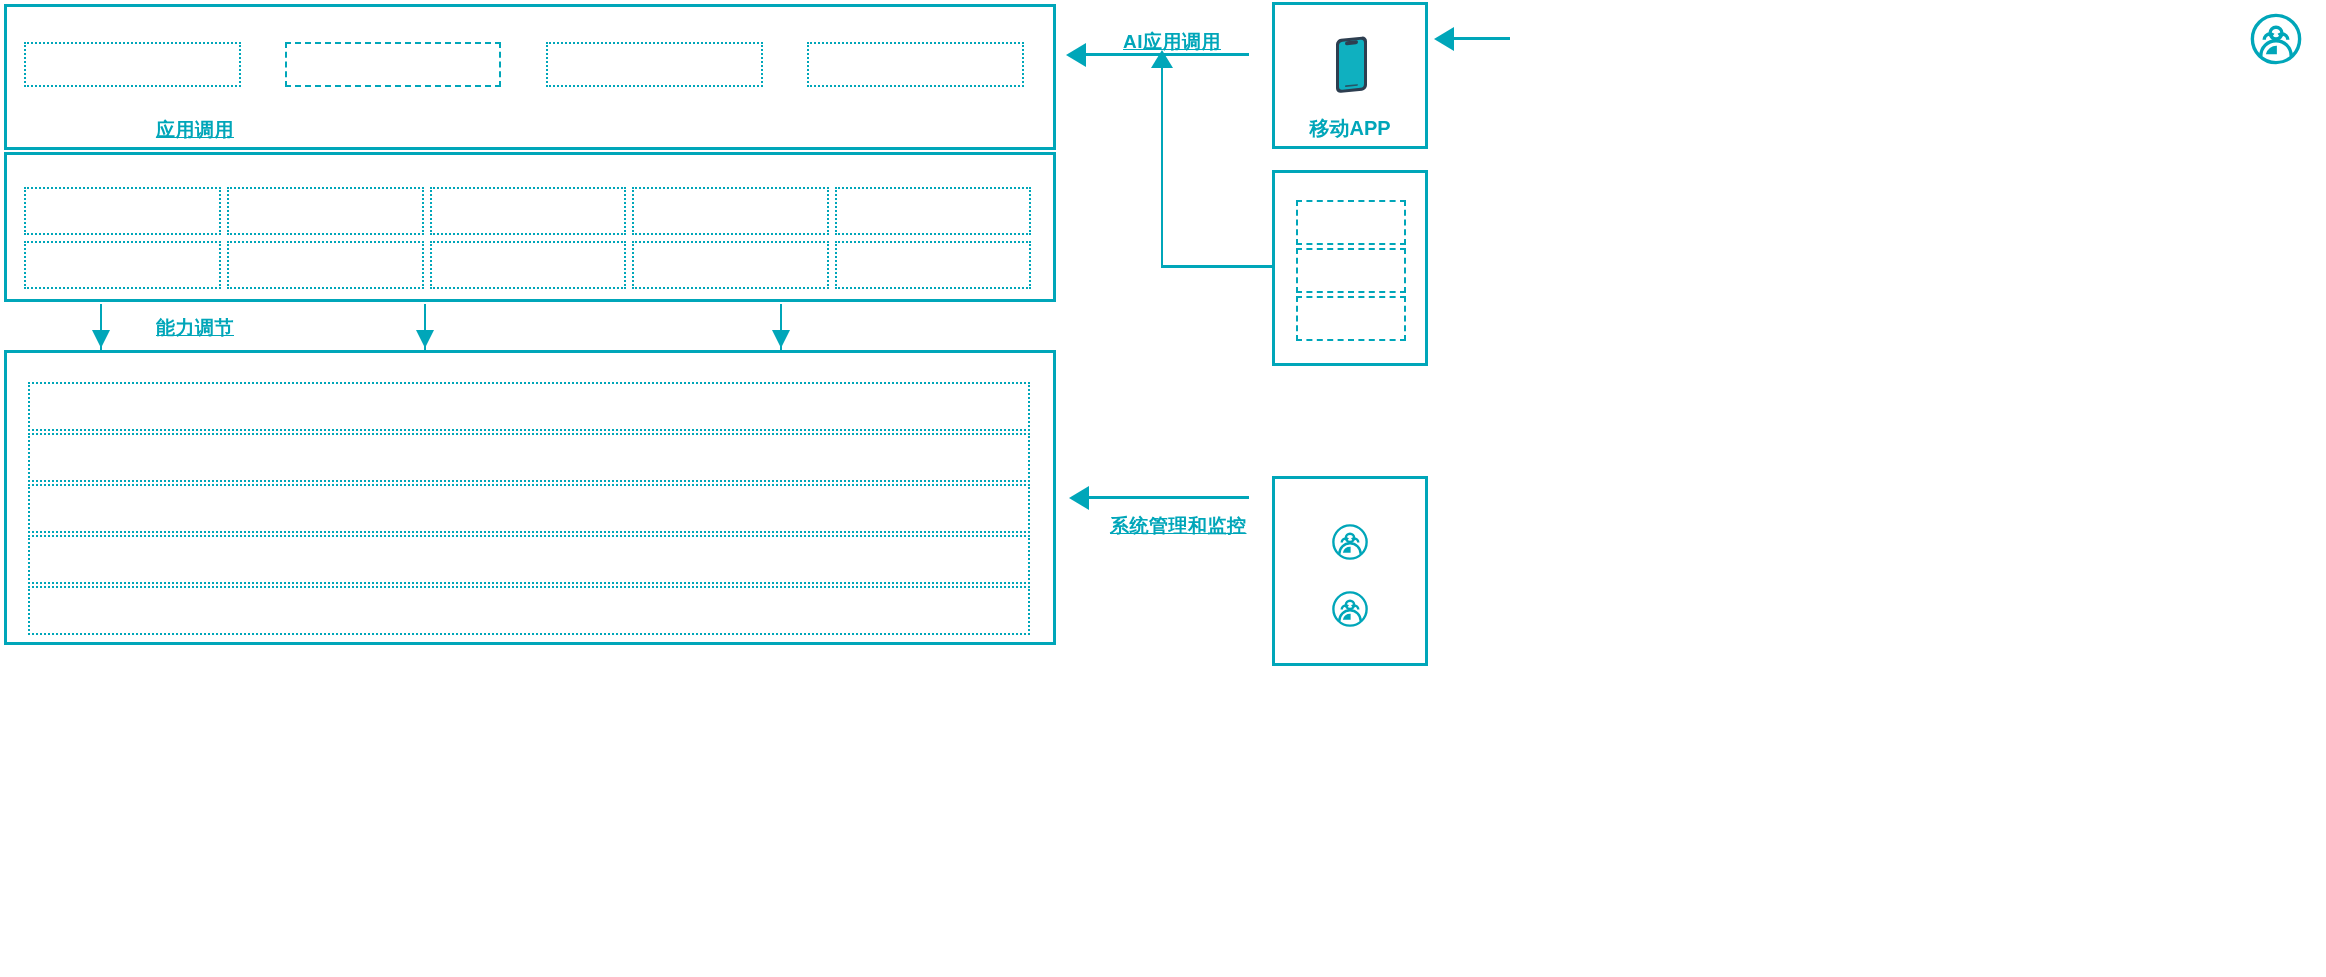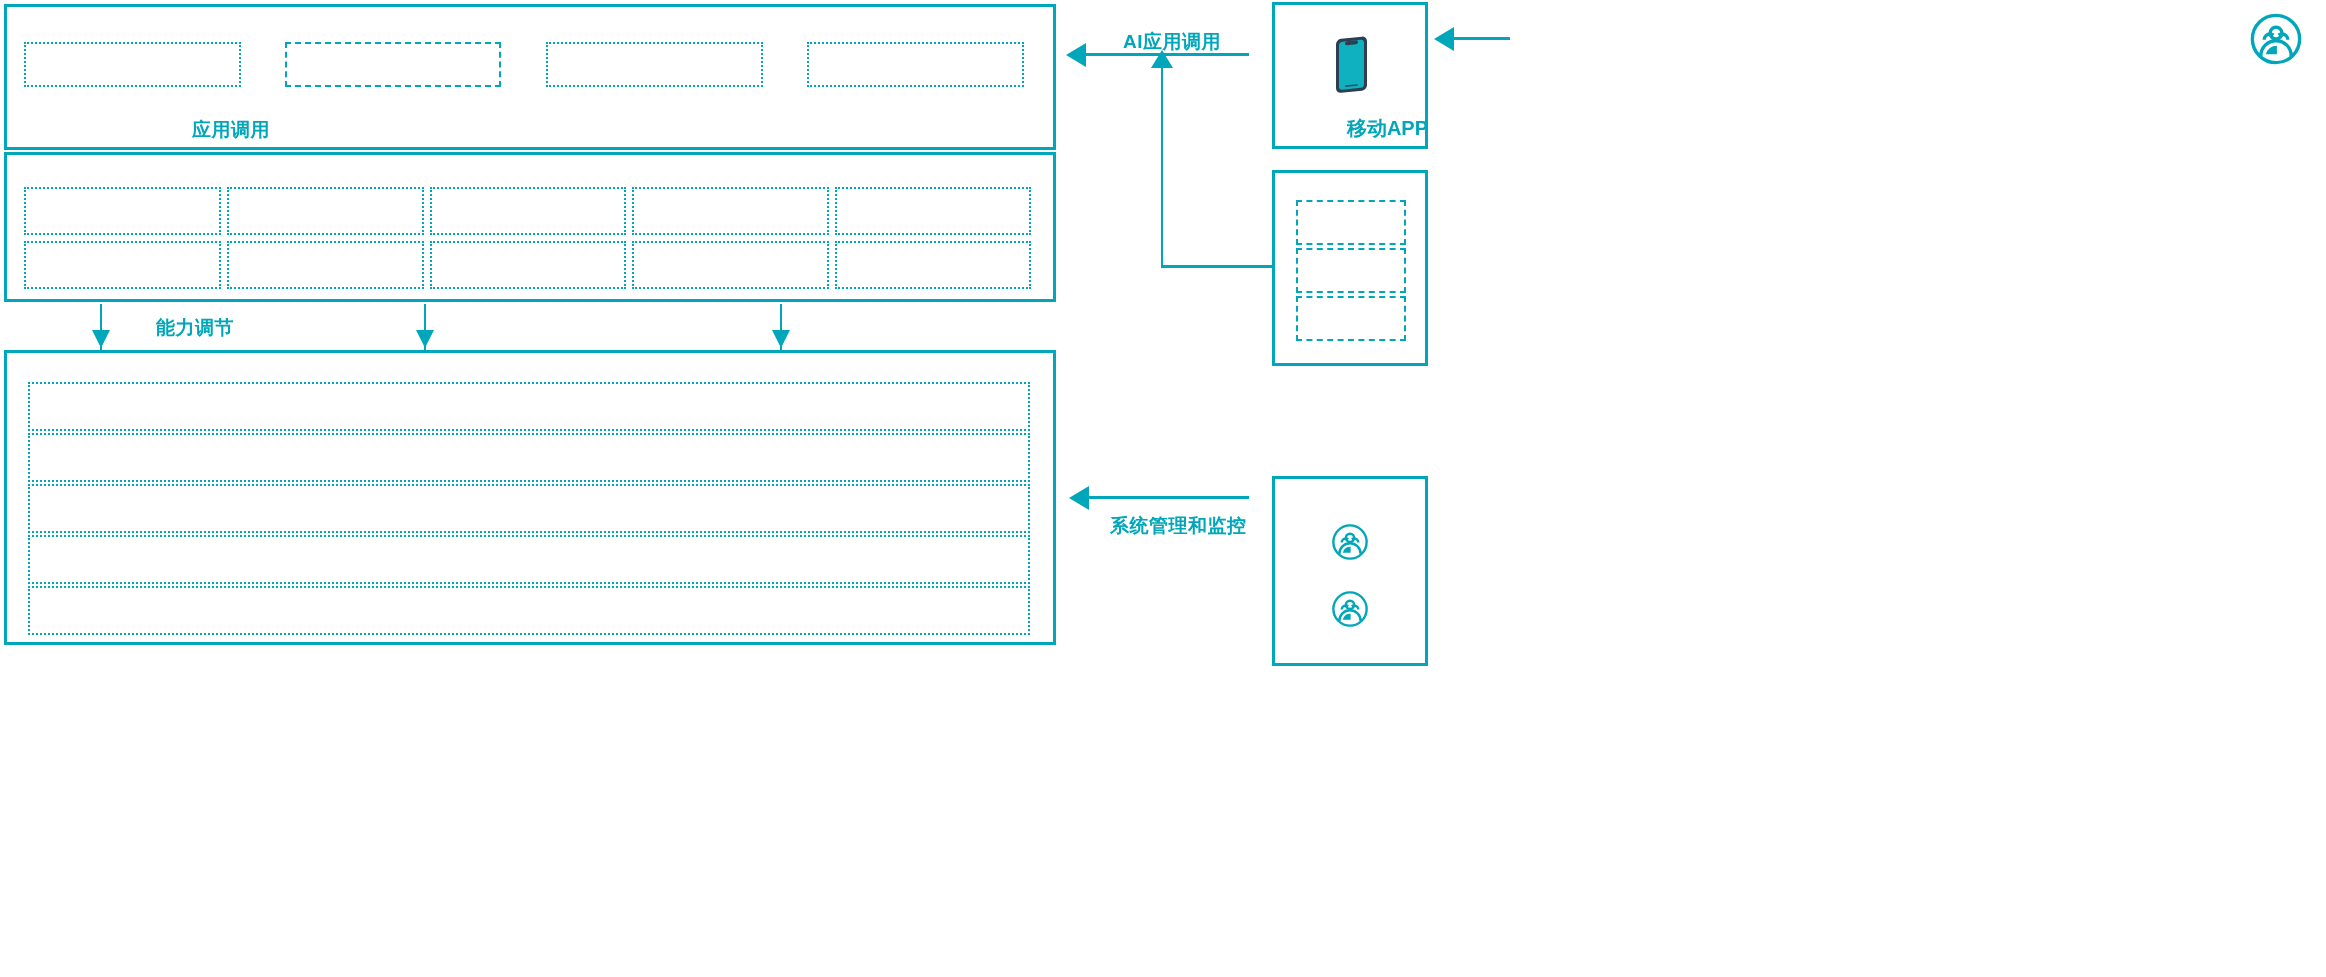--- a/index.html
+++ b/index.html
@@ -31,20 +31,21 @@
   .dbox.fine{ border-style:dotted; border-width:2px; }
 
   .label{
     position:absolute;
     color:var(--teal);
     font-weight:bold;
     font-size:19px;
     line-height:1;
     white-space:nowrap;
     letter-spacing:.5px;
+    text-decoration:underline;
   }
 
   .vline{
     position:absolute;
     width:2px;
     background:var(--teal);
   }
   .hline{
     position:absolute;
     height:3px;
@@ -80,40 +81,40 @@
 
   .phone-icon{ position:absolute; }
   .phone-icon svg{ display:block; }
 
   .boxlabel{
     position:absolute;
     color:var(--teal);
     font-weight:bold;
     font-size:20px;
     white-space:nowrap;
-    text-align:right;
+    text-align:center;
   }
 </style>
 </head>
 <body>
 
 <div id="canvas" style="--teal:#00a6b9; --navy:#2d3e50;">
 
   <div class="panel" style="left:4px; top:4px; width:1052px; height:146px;">
   </div>
   <div class="dbox" style="left:24px; top:42px; width:217px; height:45px; border-style:dotted;"></div>
   <div class="dbox" style="left:285px; top:42px; width:216px; height:45px;"></div>
   <div class="dbox" style="left:546px; top:42px; width:217px; height:45px; border-style:dotted;"></div>
   <div class="dbox" style="left:807px; top:42px; width:217px; height:45px; border-style:dotted;"></div>
 
   <div class="vline" style="left:100px; top:152px; height:50px;"></div>
   <div class="arr-down" style="left:92px; top:200px;"></div>
   <div class="vline" style="left:424px; top:152px; height:50px;"></div>
   <div class="arr-down" style="left:416px; top:200px;"></div>
-  <div class="label" style="left:156px; top:120px;margin-left:36px;">应用调用</div>
+  <div class="label" style="left:156px; top:120px;">应用调用</div>
 
   <div class="panel" style="left:4px; top:152px; width:1052px; height:150px;">
   </div>
 
   <div class="dbox fine" style="left:24px; top:187px; width:197px; height:48px;"></div>
   <div class="dbox fine" style="left:227px; top:187px; width:197px; height:48px;"></div>
   <div class="dbox fine" style="left:430px; top:187px; width:196px; height:48px;"></div>
   <div class="dbox fine" style="left:632px; top:187px; width:197px; height:48px;"></div>
   <div class="dbox fine" style="left:835px; top:187px; width:196px; height:48px;"></div>
 

